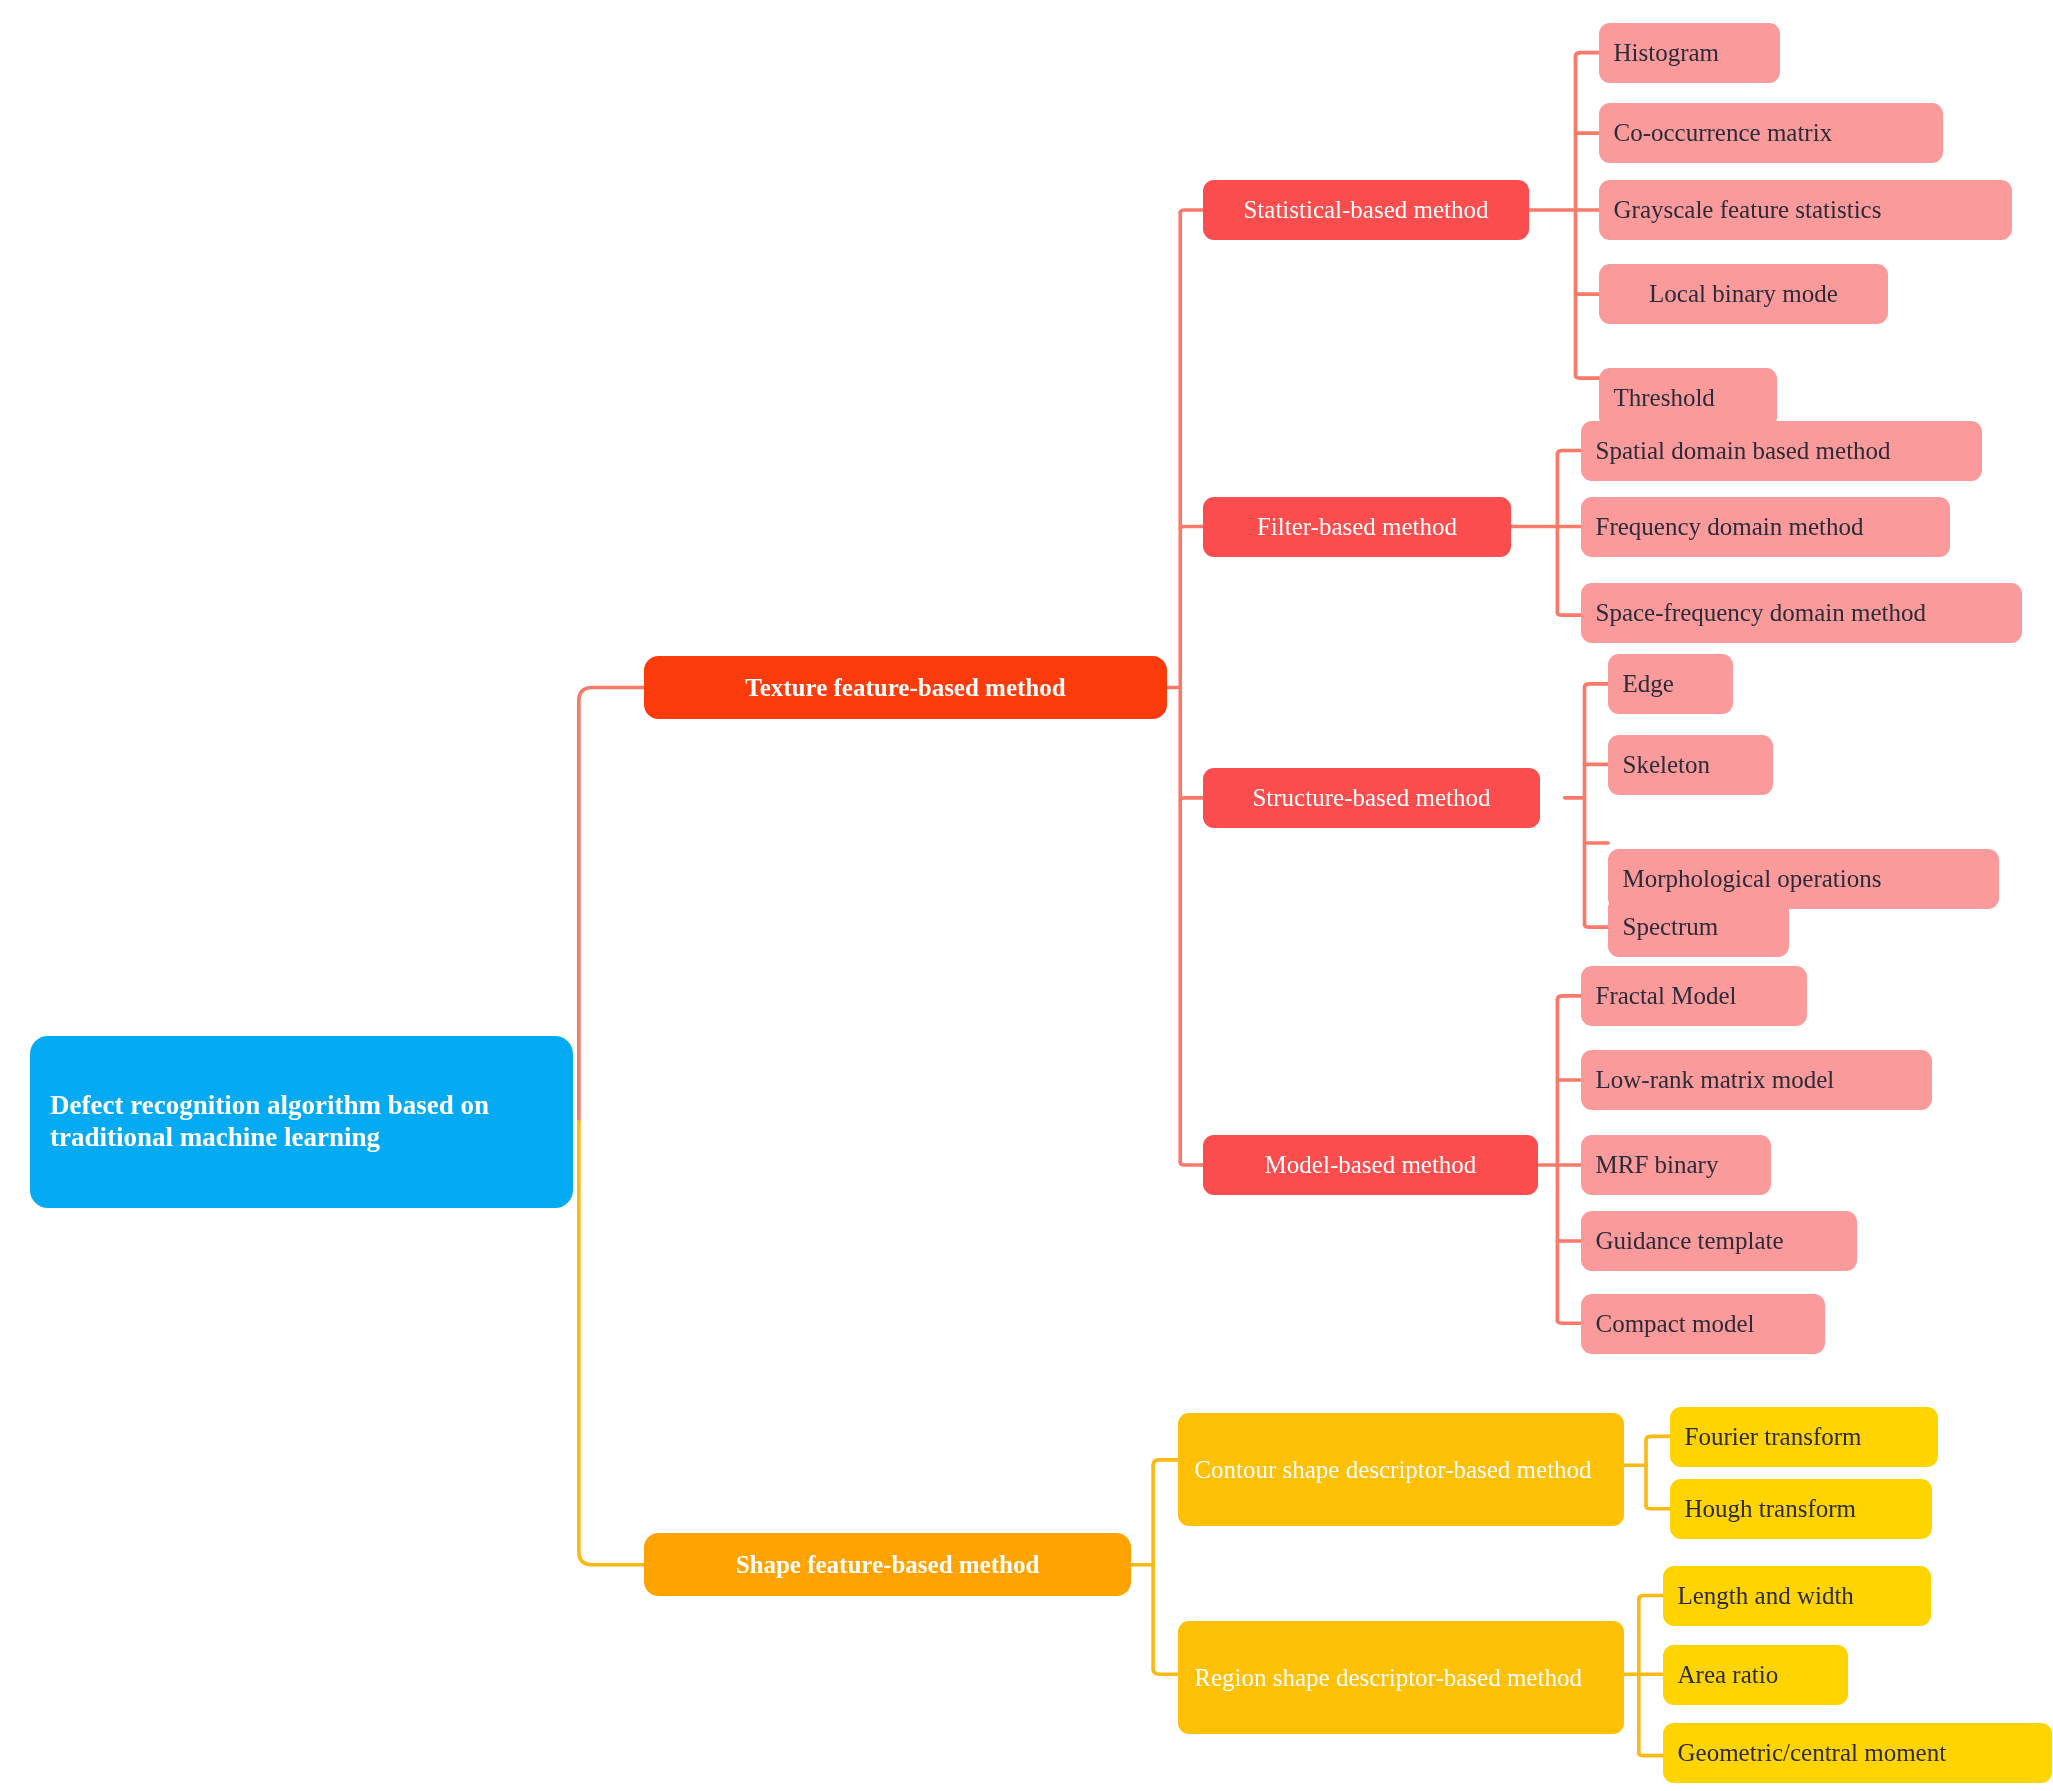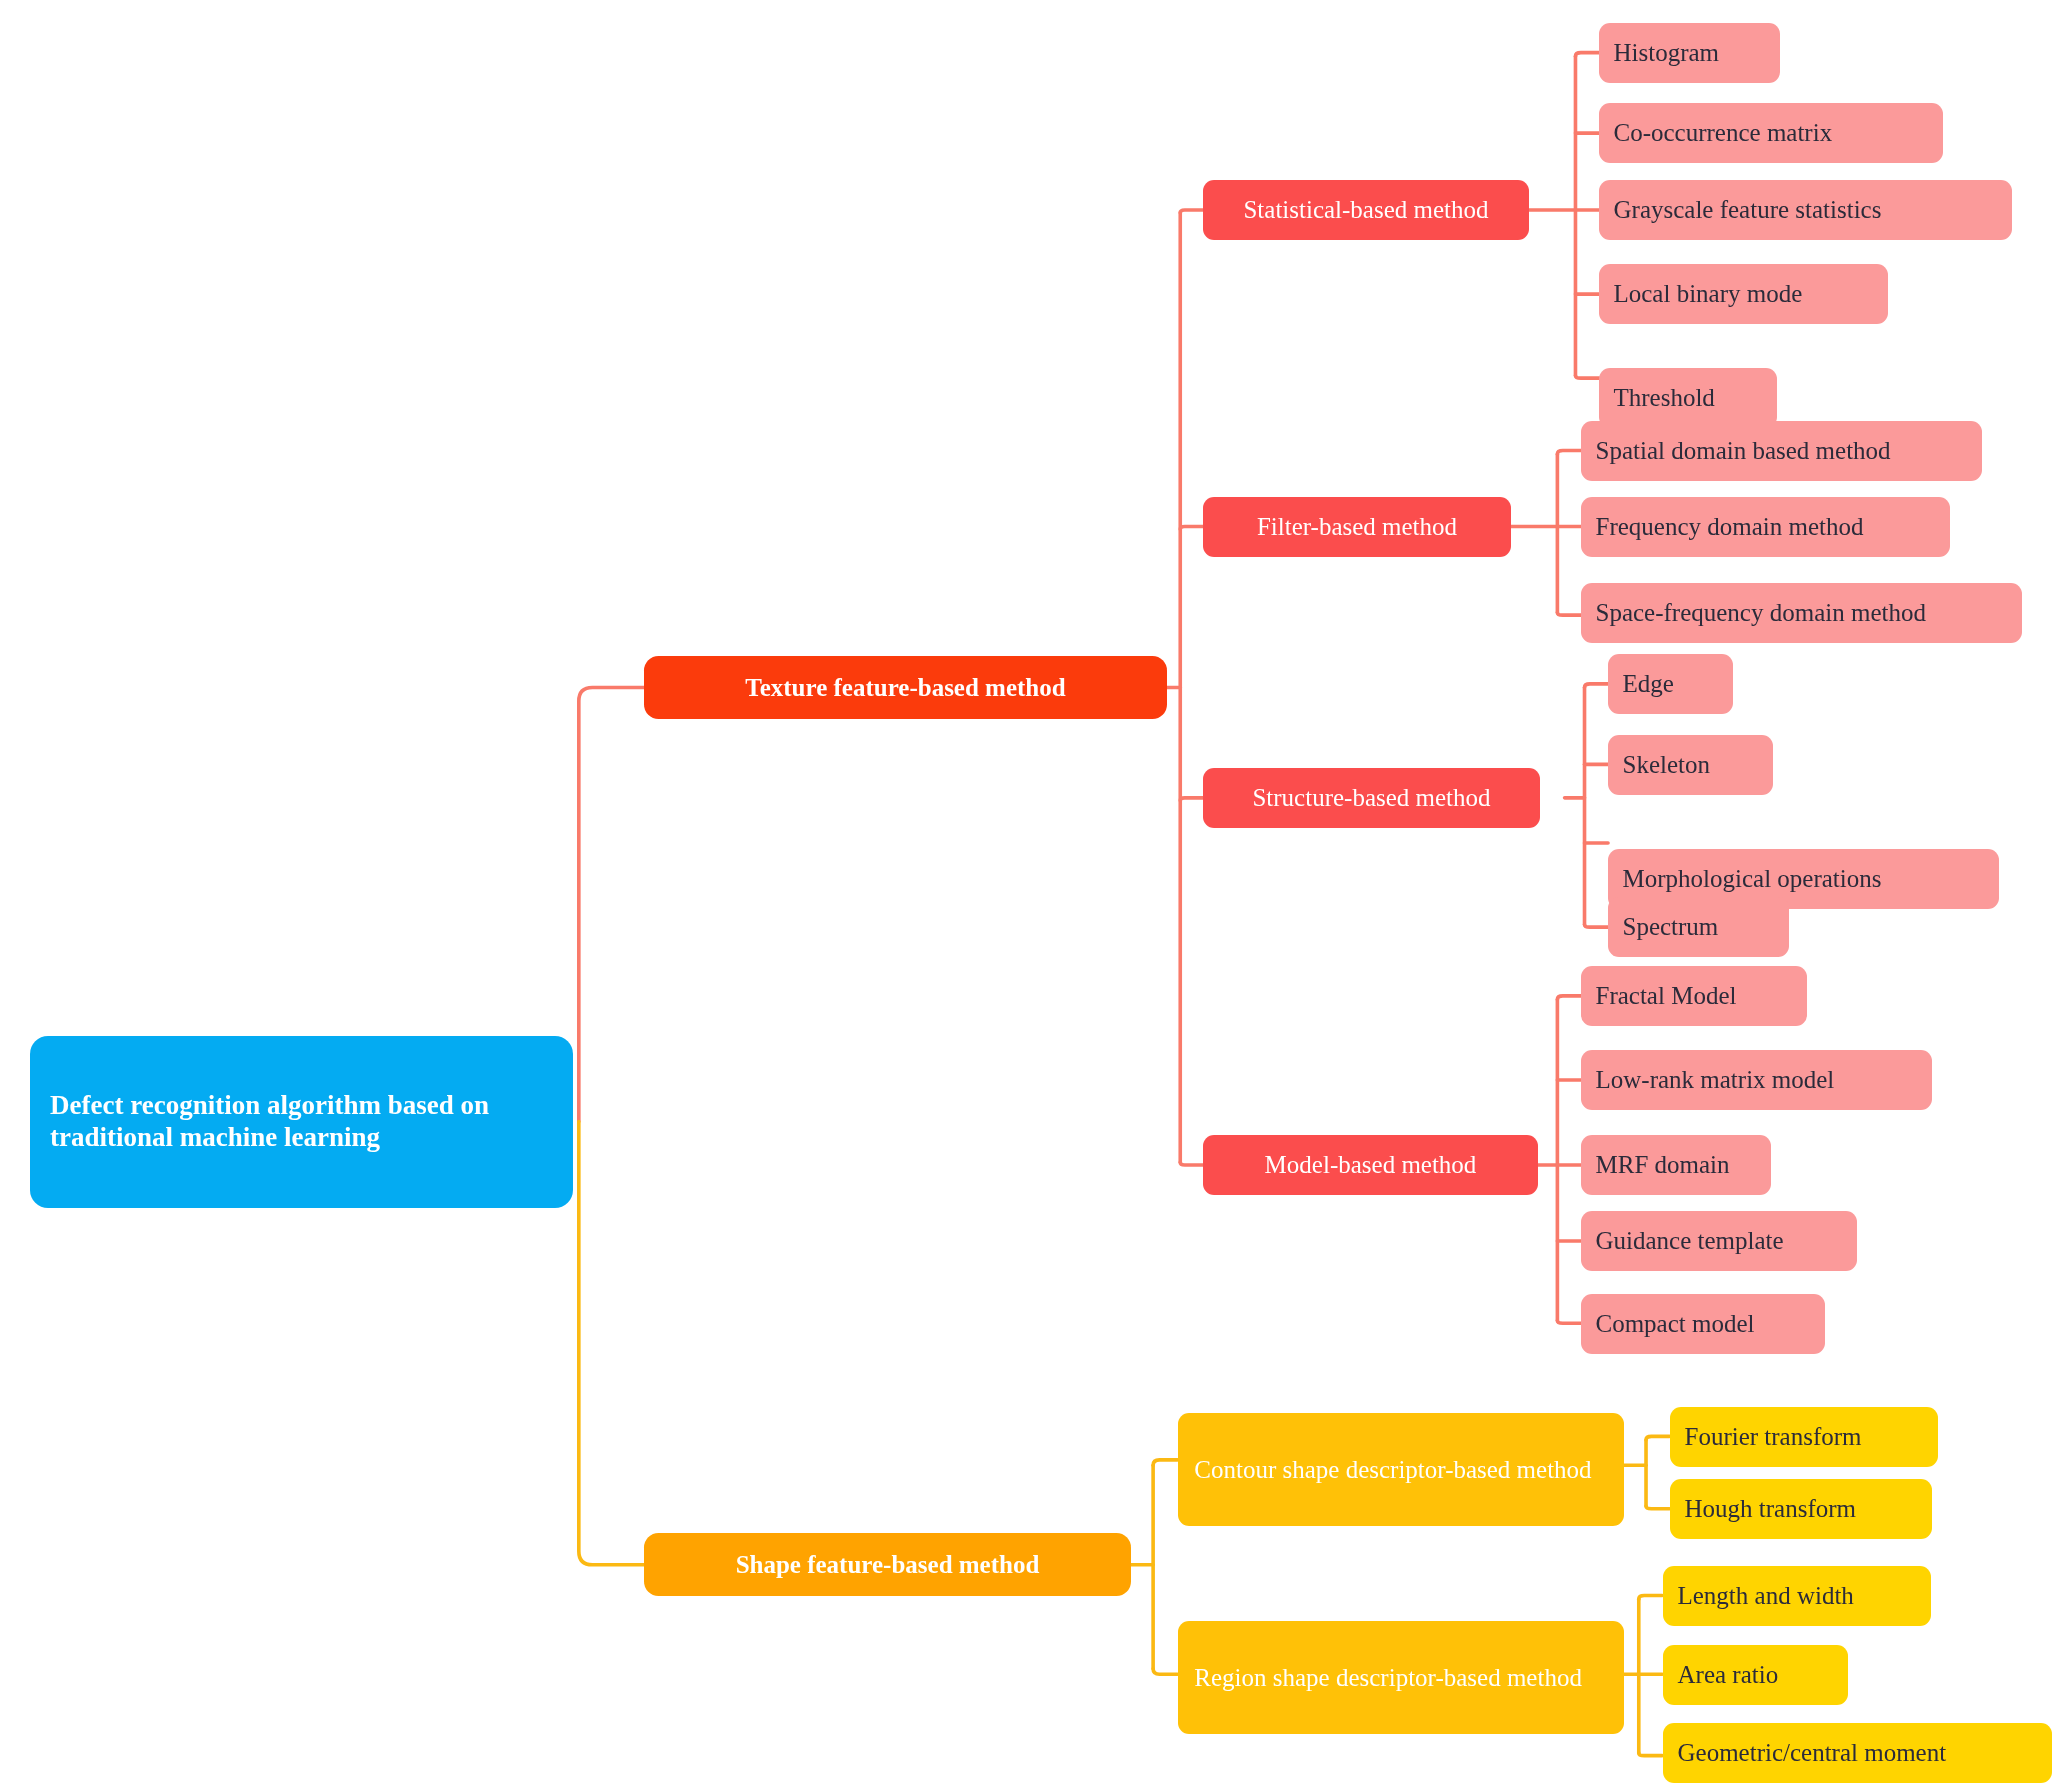--- a/index.html
+++ b/index.html
@@ -134,21 +134,21 @@
 
   <div class="node leaf-red" style="left:1599px;top:22.6px;width:181px;height:60px;">
     <span>Histogram</span>
   </div>
   <div class="node leaf-red" style="left:1599px;top:103px;width:344px;height:60px;">
     <span>Co-occurrence matrix</span>
   </div>
   <div class="node leaf-red" style="left:1599px;top:180px;width:413px;height:60px;">
     <span>Grayscale feature statistics</span>
   </div>
-  <div class="node leaf-red" style="left:1599px;top:264px;width:289px;height:60px;">
+  <div class="node leaf-red" style="left:1599px;top:264px;width:289px;height:60px;text-align:center;">
     <span>Local binary mode</span>
   </div>
   <div class="node leaf-red" style="left:1599px;top:348px;width:178px;height:60px;margin-top:20px;">
     <span>Threshold</span>
   </div>
 
   <div class="node leaf-red" style="left:1581px;top:421px;width:401px;height:60px;">
     <span>Spatial domain based method</span>
   </div>
   <div class="node leaf-red" style="left:1581px;top:497px;width:369px;height:60px;">
@@ -171,21 +171,21 @@
     <span>Spectrum</span>
   </div>
 
   <div class="node leaf-red" style="left:1581px;top:966px;width:226px;height:60px;">
     <span>Fractal Model</span>
   </div>
   <div class="node leaf-red" style="left:1581px;top:1050px;width:351px;height:60px;">
     <span>Low-rank matrix model</span>
   </div>
   <div class="node leaf-red" style="left:1581px;top:1135px;width:190px;height:60px;">
-    <span>MRF domain</span>
+    <span>MRF binary</span>
   </div>
   <div class="node leaf-red" style="left:1581px;top:1211px;width:276px;height:60px;">
     <span>Guidance template</span>
   </div>
   <div class="node leaf-red" style="left:1581px;top:1294px;width:244px;height:60px;">
     <span>Compact model</span>
   </div>
 
   <div class="node l2-yel" style="left:1178px;top:1400px;width:446px;height:113px;">
     <span>Contour shape descriptor-based method</span>

